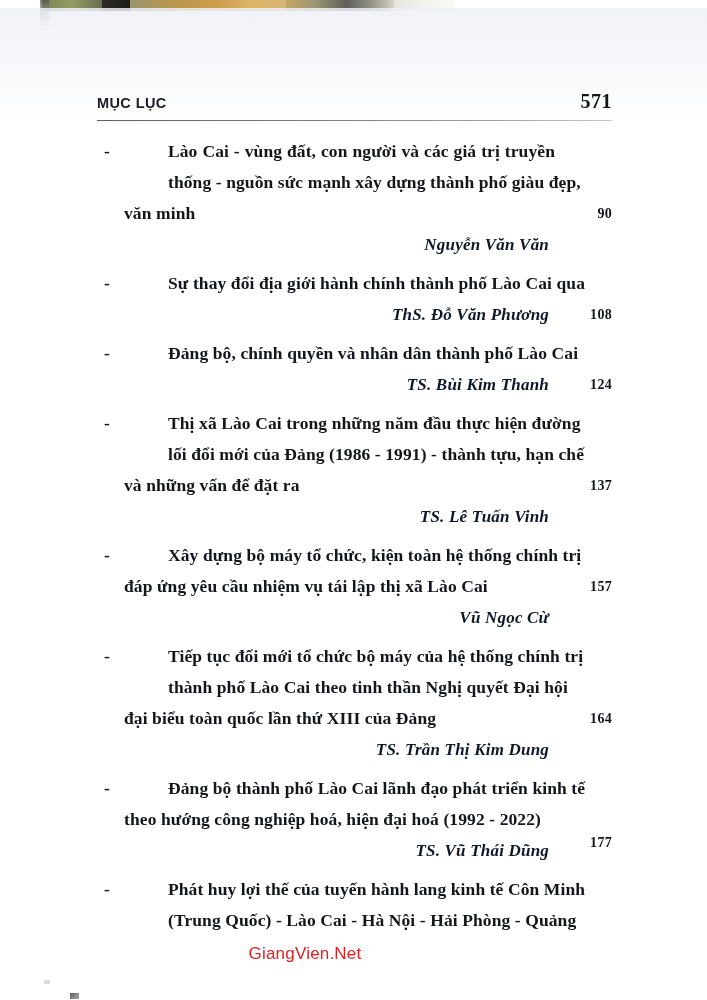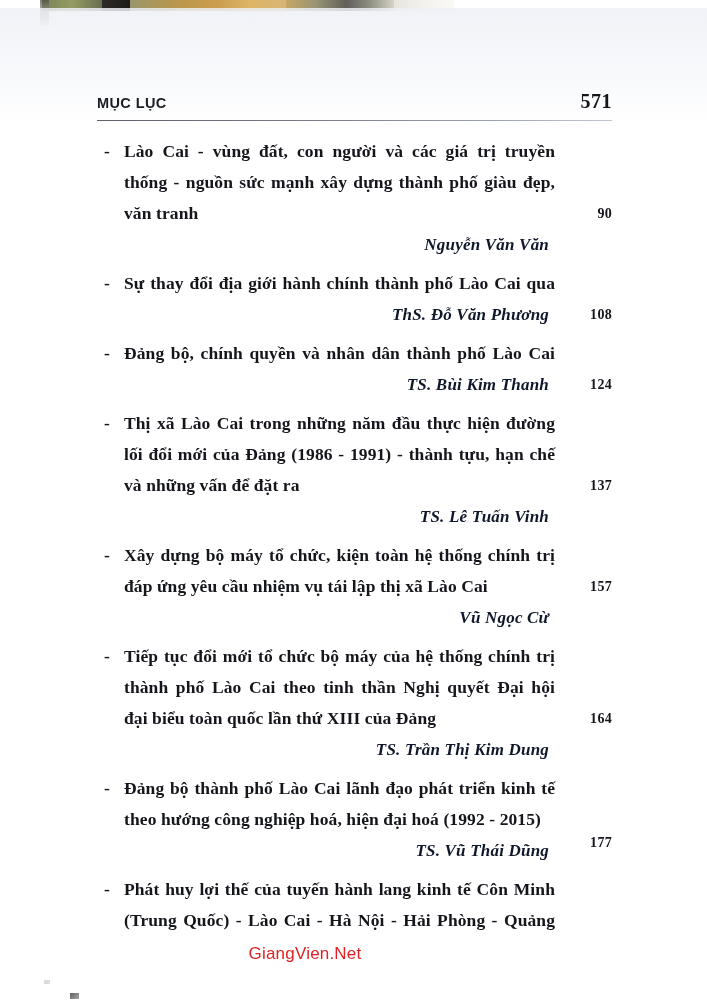--- a/index.html
+++ b/index.html
@@ -118,20 +118,21 @@
     font-size: 17.5px;
     font-weight: 700;
     line-height: 31px;
     letter-spacing: .1px;
     color: #14161c;
     white-space: nowrap;
   }
   .entry-line.justify {
     text-align: justify;
     text-align-last: justify;
+    margin-left: 44px;
   }
   .entry-page {
     position: absolute;
     right: 0;
     font-size: 14px;
     font-weight: 700;
     line-height: 31px;
     letter-spacing: .3px;
     color: #14161c;
   }
@@ -184,21 +185,21 @@
   <div id="running-head-rule"></div>
 </div>
 
 <div id="toc">
     <div class="toc-entry">
       <div class="entry-body">
         <div class="entry-dash">-</div>
         <div class="entry-lines">
           <div class="entry-line justify">Lào Cai - vùng đất, con người và các giá trị truyền</div>
           <div class="entry-line justify">thống - nguồn sức mạnh xây dựng thành phố giàu đẹp,</div>
-          <div class="entry-line">văn tranh</div>
+          <div class="entry-line">văn minh</div>
         </div>
         <div class="entry-page" style="top: 62px;">90</div>
       </div>
       <div class="entry-authors">
         <div class="entry-author">Nguyễn Văn Văn</div>
       </div>
     </div>
     <div class="toc-entry">
       <div class="entry-body">
         <div class="entry-dash">-</div>
@@ -262,21 +263,21 @@
       </div>
       <div class="entry-authors">
         <div class="entry-author">TS. Trần Thị Kim Dung</div>
       </div>
     </div>
     <div class="toc-entry">
       <div class="entry-body">
         <div class="entry-dash">-</div>
         <div class="entry-lines">
           <div class="entry-line justify">Đảng bộ thành phố Lào Cai lãnh đạo phát triển kinh tế</div>
-          <div class="entry-line">theo hướng công nghiệp hoá, hiện đại hoá (1992 - 2015)</div>
+          <div class="entry-line">theo hướng công nghiệp hoá, hiện đại hoá (1992 - 2022)</div>
         </div>
         <div class="entry-page" style="top: 43px; margin-top: 11px;">177</div>
       </div>
       <div class="entry-authors">
         <div class="entry-author">TS. Vũ Thái Dũng</div>
       </div>
     </div>
     <div class="toc-entry">
       <div class="entry-body">
         <div class="entry-dash">-</div>

